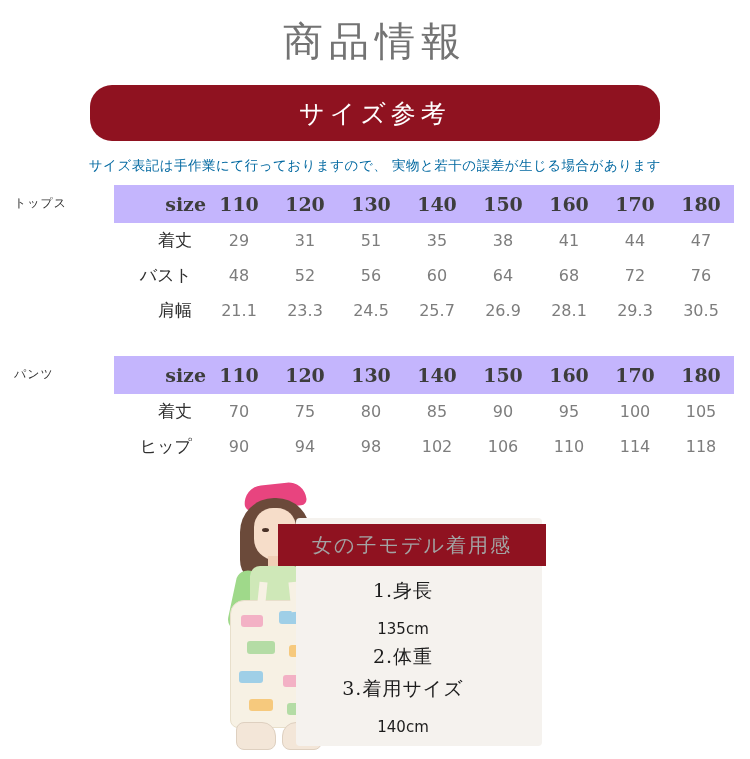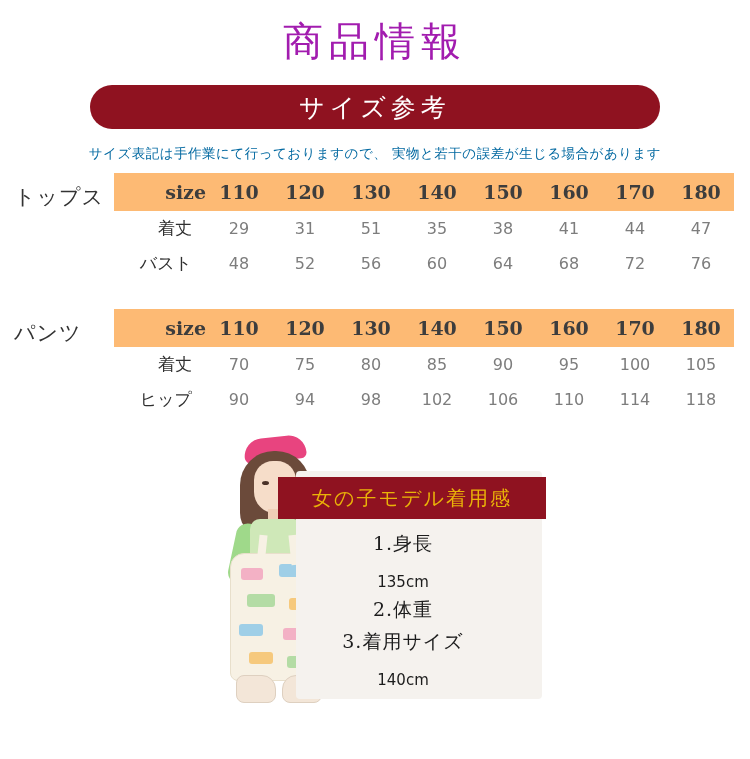--- a/index.html
+++ b/index.html
@@ -18,30 +18,30 @@
   .page {
     width: 750px;
     height: 759px;
     position: relative;
   }
   
   .main-title {
     text-align: center;
     font-size: 40px;
     letter-spacing: 6px;
-    color: #a21caf;
+    color: #737373;
     padding-top: 14px;
     font-weight: normal;
     font-family: "DejaVu Serif", serif;
   }
   
   .banner {
     margin: 16px auto 16px auto;
     width: 570px;
-    height: 44px;
+    height: 56px;
     background: #8f1220;
     border-radius: 22px;
     color: #ffffff;
     font-size: 25px;
     letter-spacing: 5px;
     display: flex;
     align-items: center;
     justify-content: center;
     font-family: "DejaVu Serif", serif;
   }
@@ -56,41 +56,41 @@
   
   .table-block {
     margin-top: 10px;
     position: relative;
     padding-left: 14px;
   }
   .block-label {
     position: absolute;
     left: 14px;
     top: 10px;
-    font-size: 21px;
+    font-size: 12px;
     color: #333;
     letter-spacing: 1px;
     font-family: "DejaVu Serif", serif;
   }
   table.sizetable {
     border-collapse: collapse;
     margin-left: 100px;
     width: 620px;
     table-layout: fixed;
   }
   table.sizetable td, table.sizetable th {
     text-align: center;
     font-size: 16px;
     color: #7d7d7d;
     padding: 6px 0;
     font-weight: normal;
     font-family: "DejaVu Sans", sans-serif;
   }
   table.sizetable tr.header-row {
-    background: #fdba74;
+    background: #c4b5fd;
   }
   table.sizetable tr.header-row td {
     color: #3d3d3d;
     font-size: 19px;
     font-weight: bold;
     padding: 8px 0;
     font-family: "DejaVu Serif", serif;
   }
   table.sizetable tr.header-row td.rowhead {
     font-size: 19px;
@@ -128,21 +128,21 @@
     background: #f5f2ee;
     border-radius: 4px;
   }
   .model-card-title {
     position: absolute;
     left: 278px;
     top: 42px;
     width: 268px;
     height: 42px;
     background: #8f1220;
-    color: #eab308;
+    color: #a3a3a3;
     font-size: 20px;
     letter-spacing: 2px;
     display: flex;
     align-items: center;
     justify-content: center;
     font-family: "DejaVu Serif", serif;
   }
   .model-info {
     position: absolute;
     left: 280px;
@@ -265,20 +265,31 @@
         <tr>
           <td class="rowhead">バスト</td>
           <td>48</td>
           <td>52</td>
           <td>56</td>
           <td>60</td>
           <td>64</td>
           <td>68</td>
           <td>72</td>
           <td>76</td>
+        </tr>
+        <tr>
+          <td class="rowhead">肩幅</td>
+          <td>21.1</td>
+          <td>23.3</td>
+          <td>24.5</td>
+          <td>25.7</td>
+          <td>26.9</td>
+          <td>28.1</td>
+          <td>29.3</td>
+          <td>30.5</td>
         </tr>
       </tbody>
     </table>
   </div>
 
   <div class="table-block" style="margin-top:28px;">
     <div class="block-label">パンツ</div>
     <table class="sizetable">
       <colgroup>
         <col class="firstcol">

